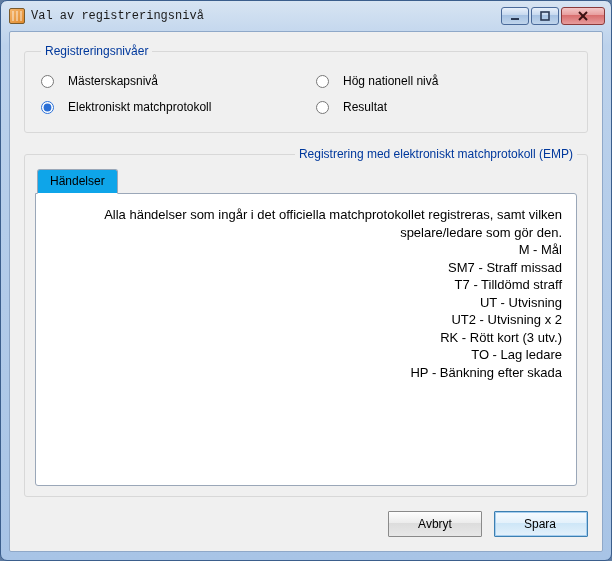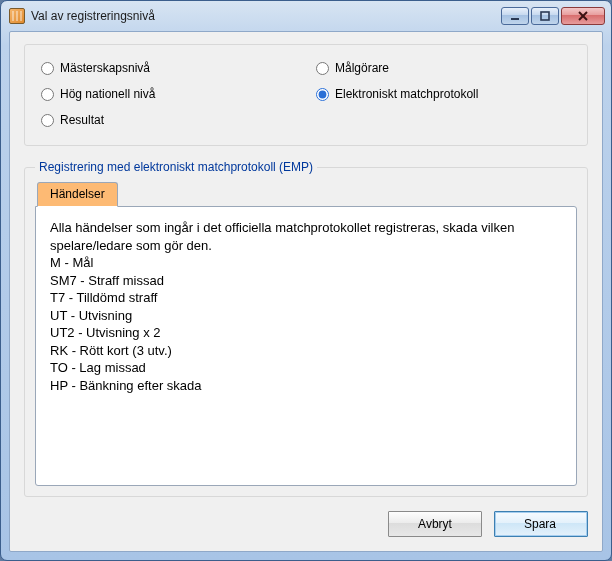--- a/index.html
+++ b/index.html
@@ -22,20 +22,21 @@
     box-shadow: 0 0 8px rgba(0,0,0,0.4);
     display: flex;
     flex-direction: column;
   }
   .titlebar {
     height: 30px;
     display: flex;
     align-items: center;
     padding: 0 6px 0 8px;
     color: #1a1a1a;
+    font-family: Liberation Mono, monospace;
   }
   .titlebar .app-icon {
     width: 16px;
     height: 16px;
     margin-right: 6px;
     background: linear-gradient(135deg, #f5b56b 0%, #e08a2d 100%);
     border: 1px solid #7a5a2a;
     border-radius: 2px;
     position: relative;
   }
@@ -93,57 +94,58 @@
   .radio-grid {
     display: grid;
     grid-template-columns: 1fr 1fr;
     row-gap: 12px;
     column-gap: 20px;
     padding-top: 2px;
   }
   .radio-item {
     display: flex;
     align-items: center;
-    gap: 6px;
+    gap: 14px;
     cursor: pointer;
   }
   .radio-item input[type=radio] {
     width: 13px;
     height: 13px;
     margin: 0;
     accent-color: #2a6fd6;
     cursor: pointer;
   }
   .radio-item label { cursor: pointer; }
 
   fieldset.emp {
     flex: 1;
     display: flex;
     flex-direction: column;
     border: 1px solid #d8d8d8;
     border-radius: 3px;
     padding: 8px 10px 10px 10px;
     margin: 0 0 12px 0;
     min-height: 0;
+    text-align: right;
   }
   fieldset.emp legend {
     padding: 0 4px;
     color: #00389c;
     font-size: 12px;
   }
 
   .tabstrip {
     display: flex;
     margin-bottom: -1px;
     padding-left: 2px;
   }
   .tab {
     border: 1px solid #9aa7b8;
     border-bottom: 1px solid #fff;
-    background: #fdba74;
+    background: #0ea5e9;
     padding: 4px 12px 5px 12px;
     border-top-left-radius: 3px;
     border-top-right-radius: 3px;
     font-size: 12px;
     cursor: pointer;
     position: relative;
     z-index: 2;
   }
   .tabpage {
     flex: 1;
@@ -205,31 +207,28 @@
           <line x1="2" y1="1" x2="10" y2="9" stroke="#3a1010" stroke-width="2"></line>
           <line x1="10" y1="1" x2="2" y2="9" stroke="#3a1010" stroke-width="2"></line>
         </svg>
       </div>
     </div>
   </div>
 
   <div class="client">
 
     <fieldset class="group">
+      <legend>Registreringsnivåer</legend>
       <div class="radio-grid">
         <div class="radio-item">
           <input type="radio" name="level" style="">
           <label>Mästerskapsnivå</label>
         </div>
         <div class="radio-item">
           <input type="radio" name="level" style="">
-          <label>Målgörare</label>
-        </div>
-        <div class="radio-item">
-          <input type="radio" name="level" style="">
           <label>Hög nationell nivå</label>
         </div>
         <div class="radio-item">
           <input type="radio" name="level" checked="" style="">
           <label>Elektroniskt matchprotokoll</label>
         </div>
         <div class="radio-item">
           <input type="radio" name="level" style="">
           <label>Resultat</label>
         </div>
@@ -237,29 +236,29 @@
     </fieldset>
 
     <fieldset class="emp">
       <legend>Registrering med elektroniskt matchprotokoll (EMP)</legend>
 
       <div class="tabstrip">
         <div class="tab">Händelser</div>
       </div>
 
       <div class="tabpage">
-        <div class="line">Alla händelser som ingår i det officiella matchprotokollet registreras, skada vilken spelare/ledare som gör den.</div>
+        <div class="line">Alla händelser som ingår i det officiella matchprotokollet registreras, samt vilken spelare/ledare som gör den.</div>
         <div id="emp-lines">
             <div class="line">M - Mål</div>
             <div class="line">SM7 - Straff missad</div>
             <div class="line">T7 - Tilldömd straff</div>
             <div class="line">UT - Utvisning</div>
             <div class="line">UT2 - Utvisning x 2</div>
             <div class="line">RK - Rött kort (3 utv.)</div>
-            <div class="line">TO - Lag missad</div>
+            <div class="line">TO - Lag ledare</div>
             <div class="line">HP - Bänkning efter skada</div>
           </div>
       </div>
     </fieldset>
 
     <div class="footer">
       <button class="btn">Avbryt</button>
       <button class="btn primary">Spara</button>
     </div>
 

